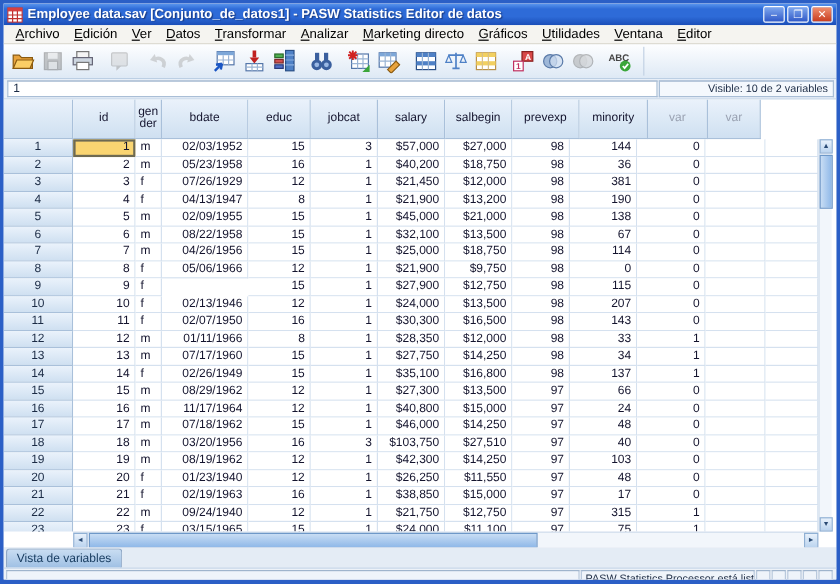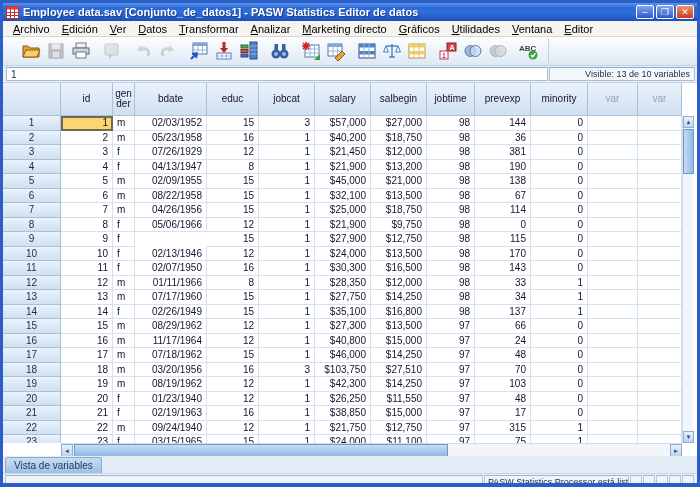--- a/index.html
+++ b/index.html
@@ -16,21 +16,21 @@
     display:flex;align-items:center;justify-content:center;color:#fff;font-size:9px;line-height:1;
     background:linear-gradient(180deg,#7FA8EE,#3059C8);cursor:default;}
   .winbtn.close{background:linear-gradient(180deg,#F09070,#C83C1E);}
   
   .menubar{height:16px;flex:0 0 16px;background:#F5F4F0;display:flex;align-items:center;
     padding-left:4px;border-bottom:1px solid #D9D6CC;}
   .menu-item{font-size:11px;color:#000;padding:1px 6px;white-space:nowrap;}
   .menu-item::first-letter{text-decoration:underline;}
   
   .toolbar{height:29px;flex:0 0 29px;background:linear-gradient(180deg,#FDFEFF,#DEE9F5);
-    border-bottom:1px solid #BCCFE4;display:flex;align-items:center;padding-left:16px;}
+    border-bottom:1px solid #BCCFE4;display:flex;align-items:center;padding-left:4px;}
   .tbtn{width:24px;height:24px;display:flex;align-items:center;justify-content:center;margin-right:1px;}
   .tbtn.disabled{opacity:.45;filter:grayscale(1);}
   .tbtn.gap{margin-left:6px;}
   .tb-divider{width:1px;height:24px;background:#C2D2E4;margin-left:6px;}
   
   .cellref{height:17px;flex:0 0 17px;background:#E9F0F9;display:flex;align-items:stretch;
     padding:1px 2px;border-bottom:1px solid #C4D4E6;}
   .crbox{border:1px solid #A9BED6;border-top-color:#8FA8C6;background:#F4F8FD;font-size:10px;
     color:#1b2b45;display:flex;align-items:center;padding:0 4px;white-space:nowrap;overflow:hidden;}
   .cr-pos{width:196px;flex:0 0 196px;}
@@ -268,34 +268,33 @@
         <text x="1" y="10" font-size="8" fill="#444" font-weight="bold">ABC</text>
         <circle cx="15" cy="14" r="4.5" fill="#3aa63a"></circle>
         <path d="M13 14 l1.5 1.8 3 -3.6" stroke="#fff" stroke-width="1.4" fill="none"></path>
       </svg>
     </div>
     <div class="tb-divider"></div>
   </div>
 
   <div class="cellref">
     <div class="crbox cr-edit">1</div>
-    <div class="crbox cr-visible">Visible: 13 de 10 variables</div>
+    <div class="crbox cr-visible">Visible: 10 de 2 variables</div>
   </div>
 
   <div class="grid-area">
     <div class="ghead">
         <div class="cell hcell" style="width: 58px;"></div>
         <div class="cell hcell" style="width: 52px;">id</div>
         <div class="cell hcell" style="width: 22px;">gender</div>
         <div class="cell hcell" style="width: 72px;">bdate</div>
         <div class="cell hcell" style="width: 52px;">educ</div>
         <div class="cell hcell" style="width: 56px;">jobcat</div>
         <div class="cell hcell" style="width: 56px;">salary</div>
         <div class="cell hcell" style="width: 56px;">salbegin</div>
-        <div class="cell hcell" style="width: 48px;">jobtime</div>
         <div class="cell hcell" style="width: 56px;">prevexp</div>
         <div class="cell hcell" style="width: 57px;">minority</div>
         <div class="cell hcell varhdr" style="width: 50px;">var</div>
         <div class="cell hcell varhdr" style="width: 44px;">var</div>
       </div>
     <div class="gbody">
         <div class="grow">
           <div class="cell rowhdr" style="width: 58px;">1</div>
           <div class="cell dcell a-r selected" style="width: 52px;">1</div>
           <div class="cell dcell a-l" style="width: 22px;">m</div>
@@ -433,21 +432,21 @@
         <div class="grow">
           <div class="cell rowhdr" style="width: 58px;">10</div>
           <div class="cell dcell a-r" style="width: 52px;">10</div>
           <div class="cell dcell a-l" style="width: 22px;">f</div>
           <div class="cell dcell a-r" style="width: 72px;">02/13/1946</div>
           <div class="cell dcell a-r" style="width: 52px;">12</div>
           <div class="cell dcell a-r" style="width: 56px;">1</div>
           <div class="cell dcell a-r" style="width: 56px;">$24,000</div>
           <div class="cell dcell a-r" style="width: 56px;">$13,500</div>
           <div class="cell dcell a-r" style="width: 48px;">98</div>
-          <div class="cell dcell a-r" style="width: 56px;">170</div>
+          <div class="cell dcell a-r" style="width: 56px;">207</div>
           <div class="cell dcell a-r" style="width: 57px;">0</div>
           <div class="cell dcell" style="width: 50px;"></div>
           <div class="cell dcell" style="width: 44px;"></div>
         </div>
         <div class="grow">
           <div class="cell rowhdr" style="width: 58px;">11</div>
           <div class="cell dcell a-r" style="width: 52px;">11</div>
           <div class="cell dcell a-l" style="width: 22px;">f</div>
           <div class="cell dcell a-r" style="width: 72px;">02/07/1950</div>
           <div class="cell dcell a-r" style="width: 52px;">16</div>
@@ -553,21 +552,21 @@
         <div class="grow">
           <div class="cell rowhdr" style="width: 58px;">18</div>
           <div class="cell dcell a-r" style="width: 52px;">18</div>
           <div class="cell dcell a-l" style="width: 22px;">m</div>
           <div class="cell dcell a-r" style="width: 72px;">03/20/1956</div>
           <div class="cell dcell a-r" style="width: 52px;">16</div>
           <div class="cell dcell a-r" style="width: 56px;">3</div>
           <div class="cell dcell a-r" style="width: 56px;">$103,750</div>
           <div class="cell dcell a-r" style="width: 56px;">$27,510</div>
           <div class="cell dcell a-r" style="width: 48px;">97</div>
-          <div class="cell dcell a-r" style="width: 56px;">70</div>
+          <div class="cell dcell a-r" style="width: 56px;">40</div>
           <div class="cell dcell a-r" style="width: 57px;">0</div>
           <div class="cell dcell" style="width: 50px;"></div>
           <div class="cell dcell" style="width: 44px;"></div>
         </div>
         <div class="grow">
           <div class="cell rowhdr" style="width: 58px;">19</div>
           <div class="cell dcell a-r" style="width: 52px;">19</div>
           <div class="cell dcell a-l" style="width: 22px;">m</div>
           <div class="cell dcell a-r" style="width: 72px;">08/19/1962</div>
           <div class="cell dcell a-r" style="width: 52px;">12</div>

